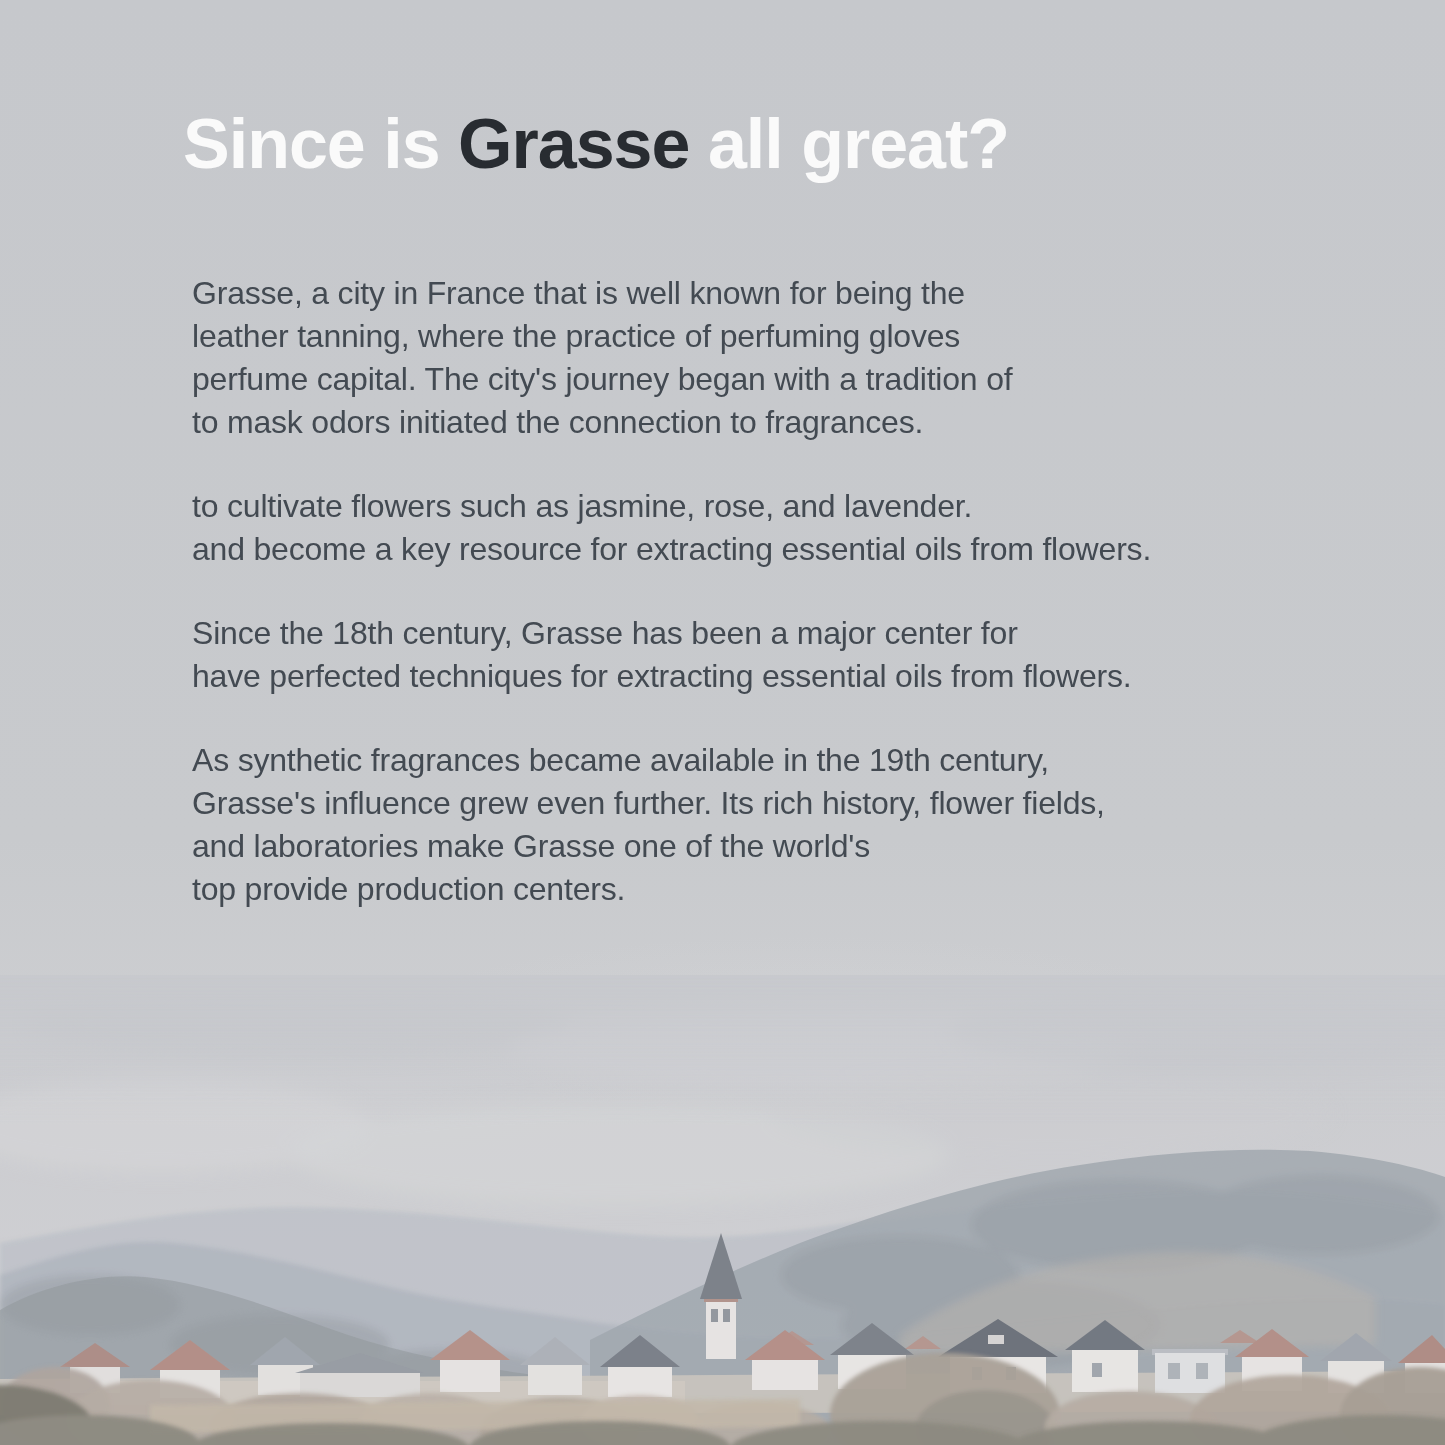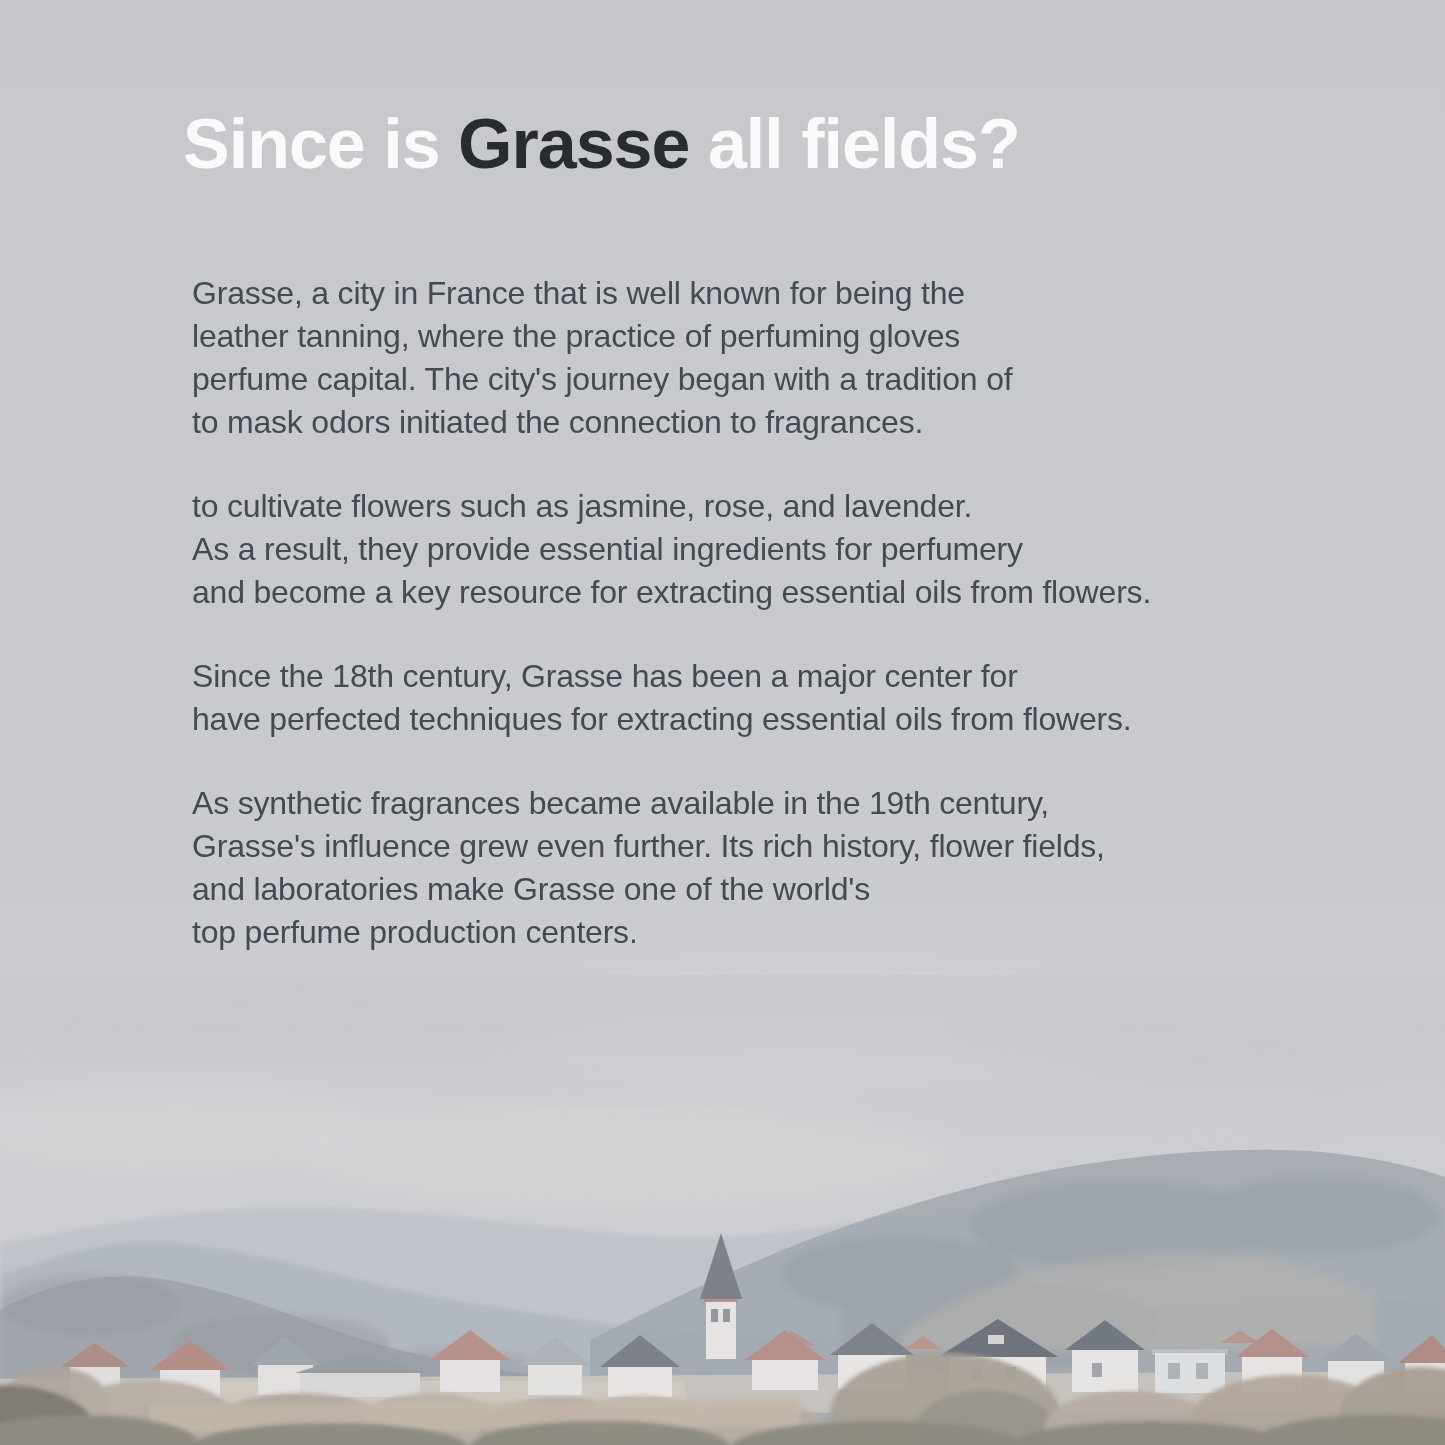--- a/index.html
+++ b/index.html
@@ -196,45 +196,44 @@
       <ellipse cx="1380" cy="470" rx="130" ry="30"></ellipse>
     </g>
 
     <rect x="0" y="0" width="1445" height="150" fill="url(#fadeTop)"></rect>
     <rect x="0" y="0" width="1445" height="470" fill="#c7c9cd" opacity="0.16"></rect>
   </svg>
 
   <div class="content">
 
     <h1 class="title">
-      <span class="light">Since is </span><span class="dark">Grasse</span><span class="light"> all fields?</span>
+      <span class="light">Since is </span><span class="dark">Grasse</span><span class="light"> all great?</span>
     </h1>
 
     <div class="paragraphs">
 
       <div class="para">
         <div class="line">Grasse, a city in France that is well known for being the</div>
         <div class="line">leather tanning, where the practice of perfuming gloves</div>
         <div class="line">perfume capital. The city's journey began with a tradition of</div>
         <div class="line">to mask odors initiated the connection to fragrances.</div>
       </div>
 
       <div class="para">
         <div class="line">to cultivate flowers such as jasmine, rose, and lavender.</div>
-        <div class="line">As a result, they provide essential ingredients for perfumery</div>
         <div class="line">and become a key resource for extracting essential oils from flowers.</div>
       </div>
 
       <div class="para">
         <div class="line">Since the 18th century, Grasse has been a major center for</div>
         <div class="line">have perfected techniques for extracting essential oils from flowers.</div>
       </div>
 
       <div class="para">
         <div class="line">As synthetic fragrances became available in the 19th century,</div>
         <div class="line">Grasse's influence grew even further. Its rich history, flower fields,</div>
         <div class="line">and laboratories make Grasse one of the world's</div>
-        <div class="line">top perfume production centers.</div>
+        <div class="line">top provide production centers.</div>
       </div>
 
     </div>
   </div>
 </div>
 
 </body></html>

